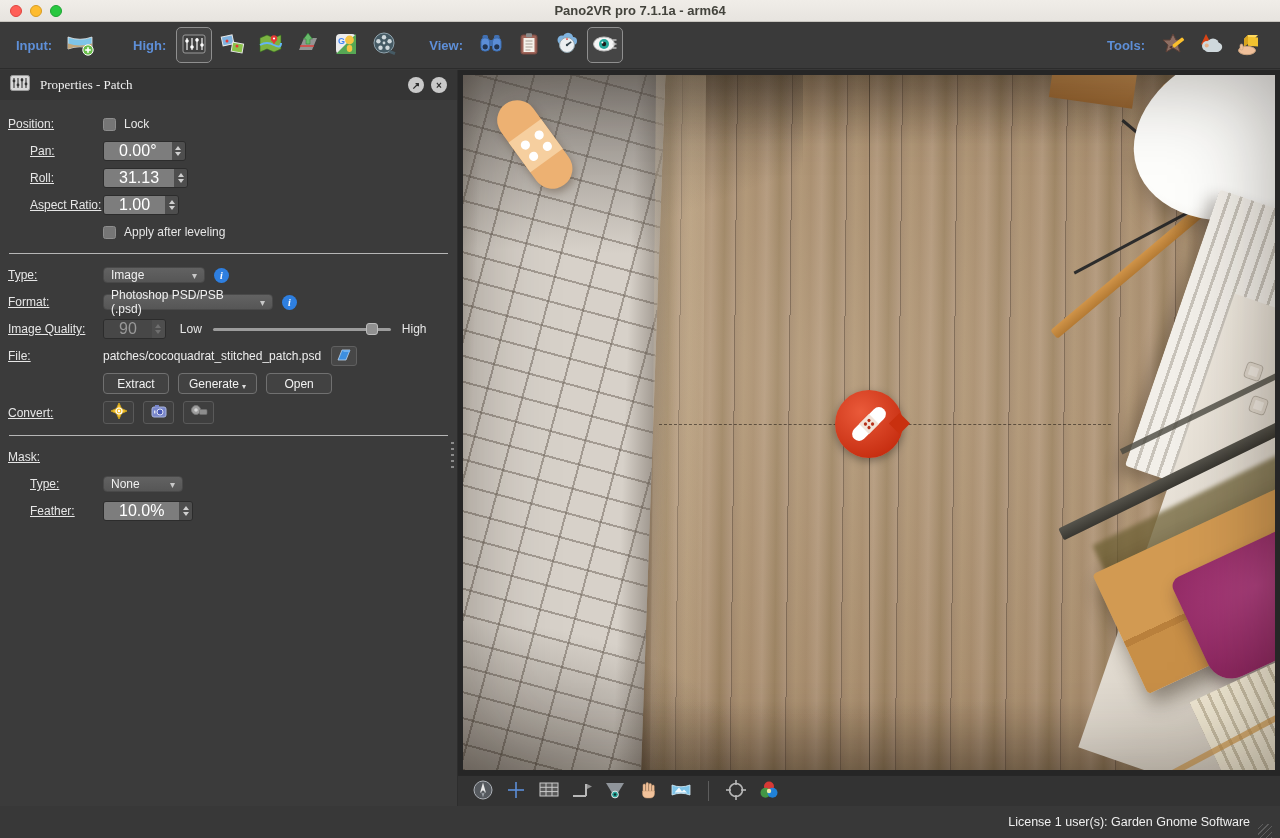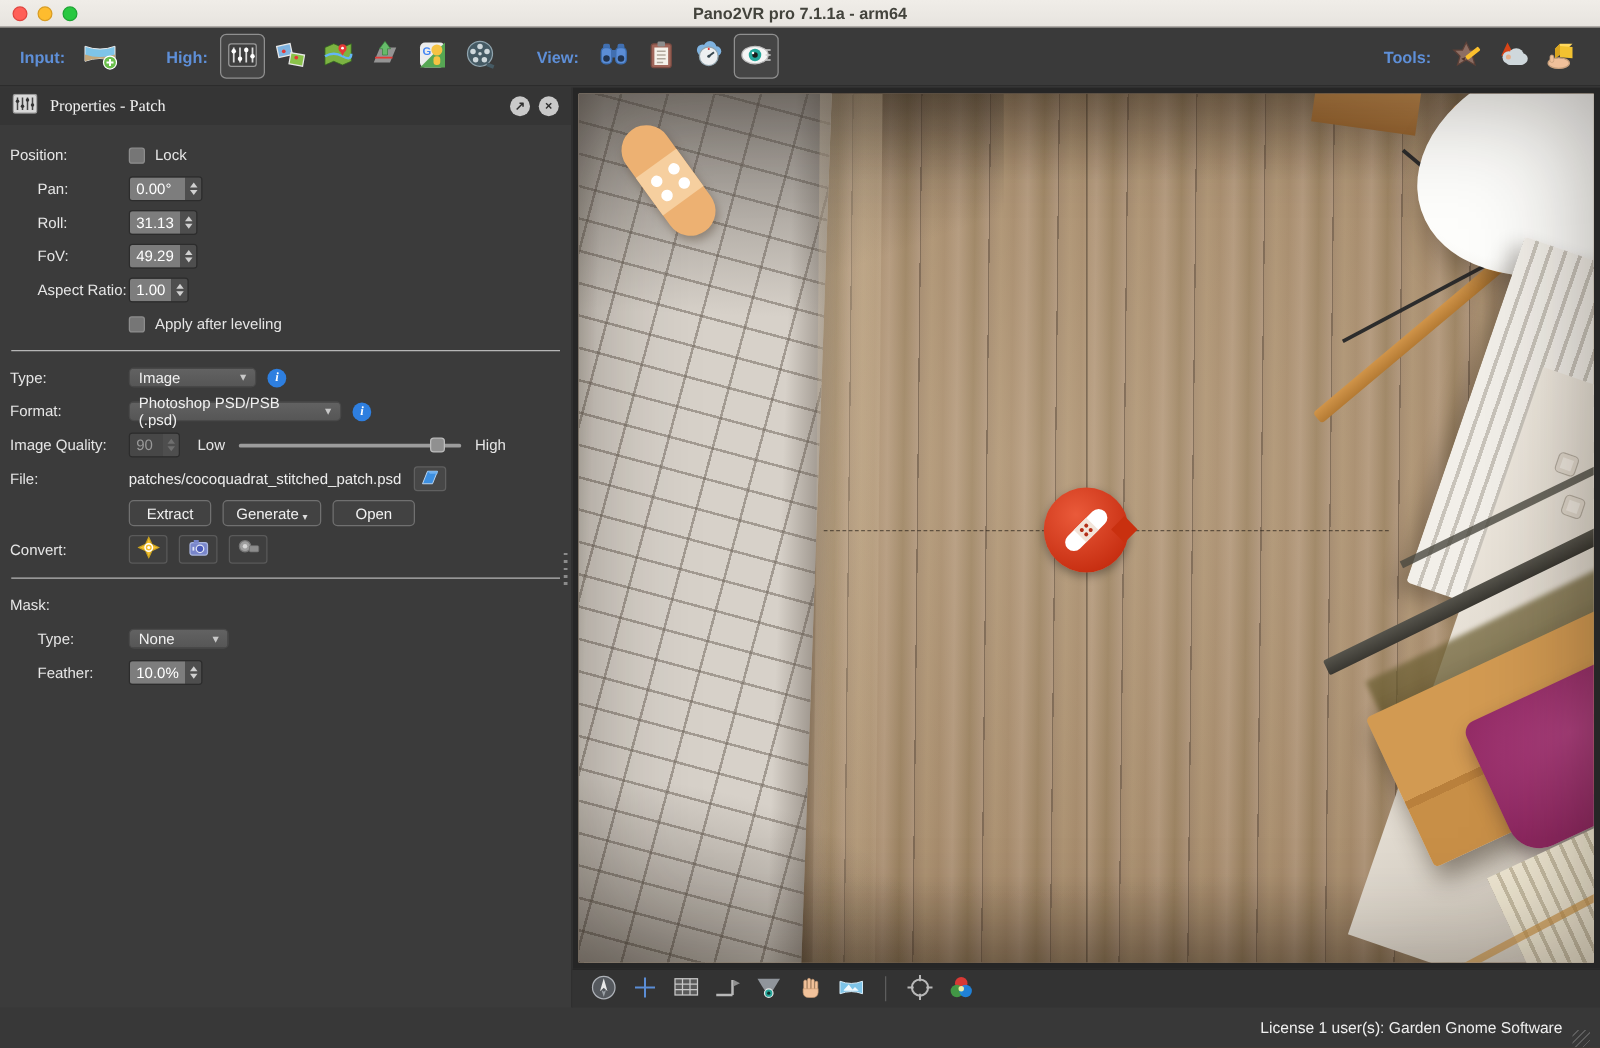--- a/index.html
+++ b/index.html
@@ -32,30 +32,30 @@
   .panel { position:absolute; left:0; top:70px; width:458px; bottom:32px; background:#3b3b3b;
     border-right:1px solid #2d2d2d; z-index:10; }
   .phead { height:30px; display:flex; align-items:center; padding:0 10px; background:#353535; }
   .ptitle { margin-left:10px; font-size:13px; color:#f0f0f0;font-family:Liberation Serif, serif; }
   .hbtn { width:16px; height:16px; border-radius:50%; background:#c9c9c9; color:#2e2e2e;
     font-size:10px; font-weight:bold; display:flex; align-items:center; justify-content:center;
     margin-left:7px; border:none; }
   .pbody { padding-top:14px; }
   .row { display:flex; align-items:center; padding-left:8px; margin-bottom:7px; min-height:20px;
     font-size:12px; color:#e6e6e6; }
-  .lab { flex:0 0 95px; }
+  .lab { flex:0 0 95px;text-decoration:underline; }
   .lab.ind { padding-left:22px; }
   .noLab { padding-left:103px; }
   .sep { height:1px; background:#d6d6d6; opacity:.8; margin:11px 9px; }
 
   .cb { width:13px; height:13px; background:#767676; border:1px solid #8d8d8d; border-radius:2.5px;
     margin-right:8px; flex:none; }
   .spin { display:flex; height:20px; border-radius:3px; overflow:hidden; border:1px solid #2c2c2c; }
-  .spin .val { background:#7d7d7d; color:#fff; padding:0 5px; display:flex; align-items:center;
-    font-size:12px;text-align:right; }
+  .spin .val { background:#7d7d7d; color:#fff; padding:0 15px; display:flex; align-items:center;
+    font-size:16px;text-align:right; }
   .v42 .val{ min-width:44px; } .v36 .val{ min-width:38px; } .v30 .val{ min-width:32px; }
   .v38 .val{ min-width:40px; } .v24 .val{ min-width:26px; }
   .spin .st { width:13px; background:#4e4e4e; display:flex; flex-direction:column; align-items:center;
     justify-content:center; gap:2px; }
   .tu { width:0; height:0; border-left:3.5px solid transparent; border-right:3.5px solid transparent;
     border-bottom:4px solid #d0d0d0; }
   .td { width:0; height:0; border-left:3.5px solid transparent; border-right:3.5px solid transparent;
     border-top:4px solid #d0d0d0; }
   .spin.dis .val { background:#474747; color:#999; }
   .spin.dis .tu { border-bottom-color:#6f6f6f; } .spin.dis .td { border-top-color:#6f6f6f; }
@@ -436,30 +436,20 @@
           <span class="st">
               <i class="tu"></i>
               <i class="td"></i>
             </span>
         </span>
       </div>
       <div class="row">
         <span class="lab ind">Roll:</span>
         <span class="spin v36">
           <span class="val">31.13</span>
-          <span class="st">
-              <i class="tu"></i>
-              <i class="td"></i>
-            </span>
-        </span>
-      </div>
-      <div class="row">
-        <span class="lab ind">FoV:</span>
-        <span class="spin v36">
-          <span class="val">49.29</span>
           <span class="st">
               <i class="tu"></i>
               <i class="td"></i>
             </span>
         </span>
       </div>
       <div class="row">
         <span class="lab ind">Aspect Ratio:</span>
         <span class="spin v30">
           <span class="val">1.00</span>

